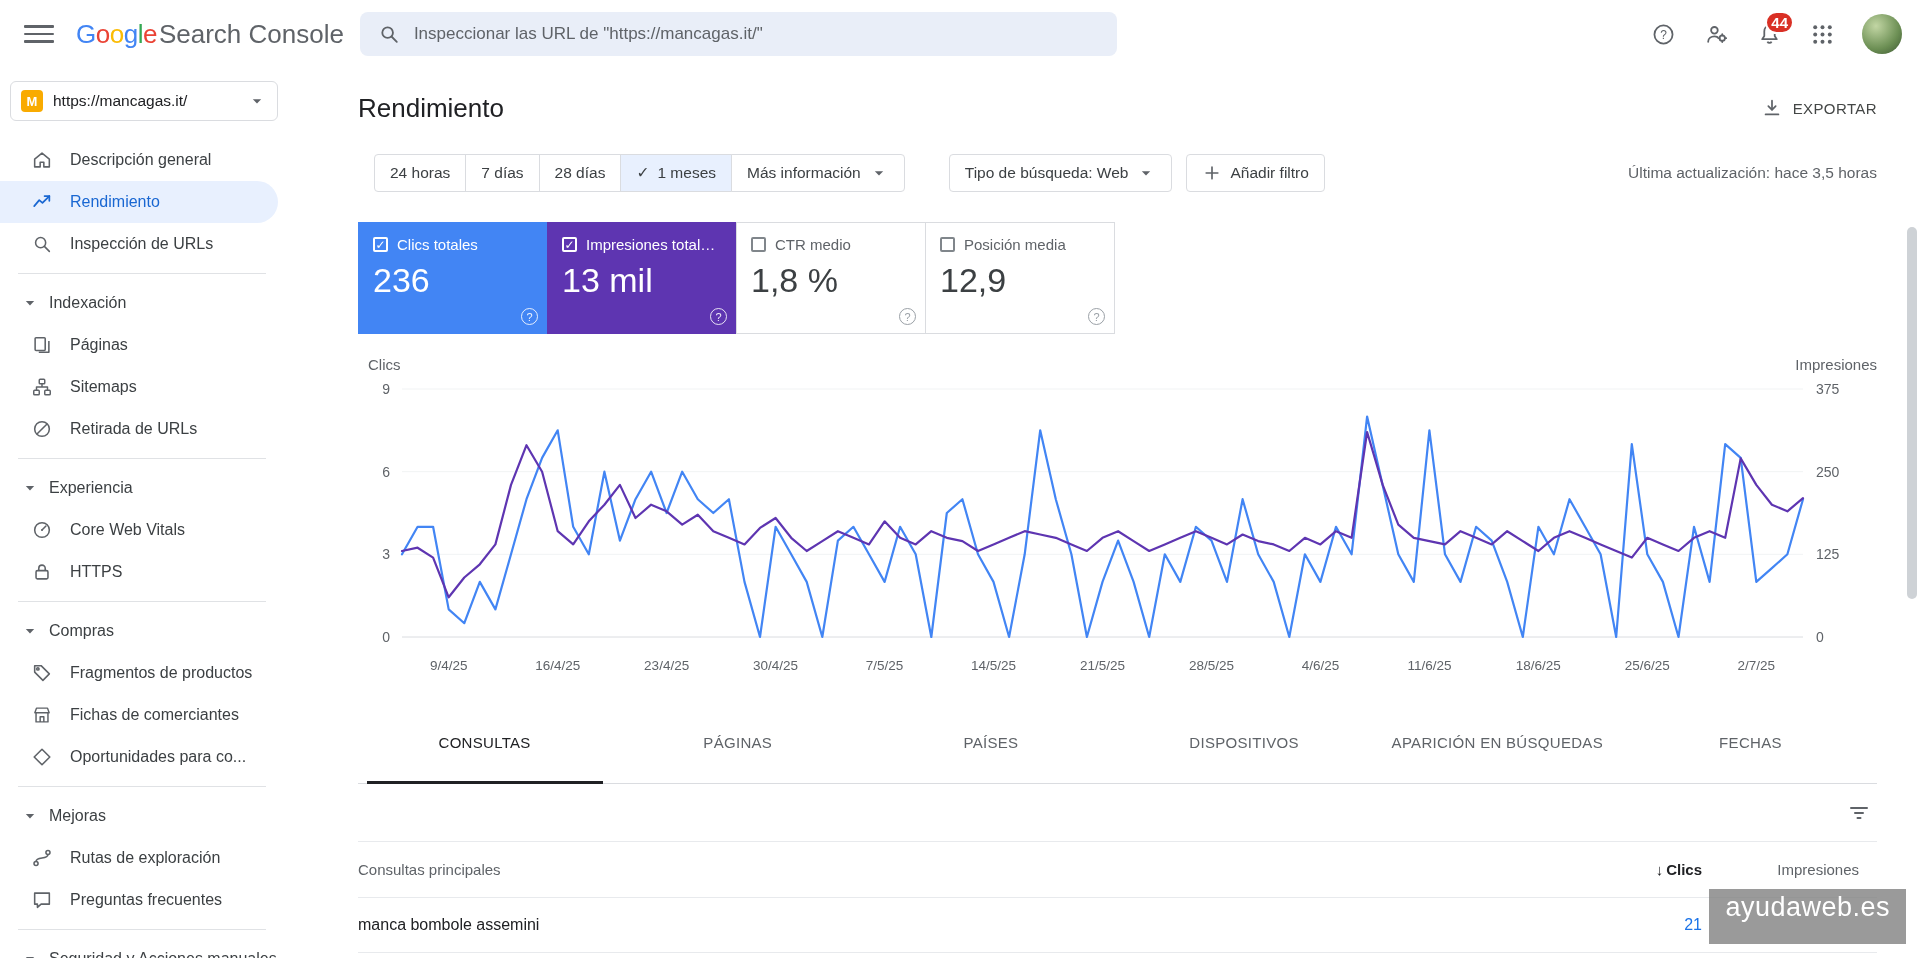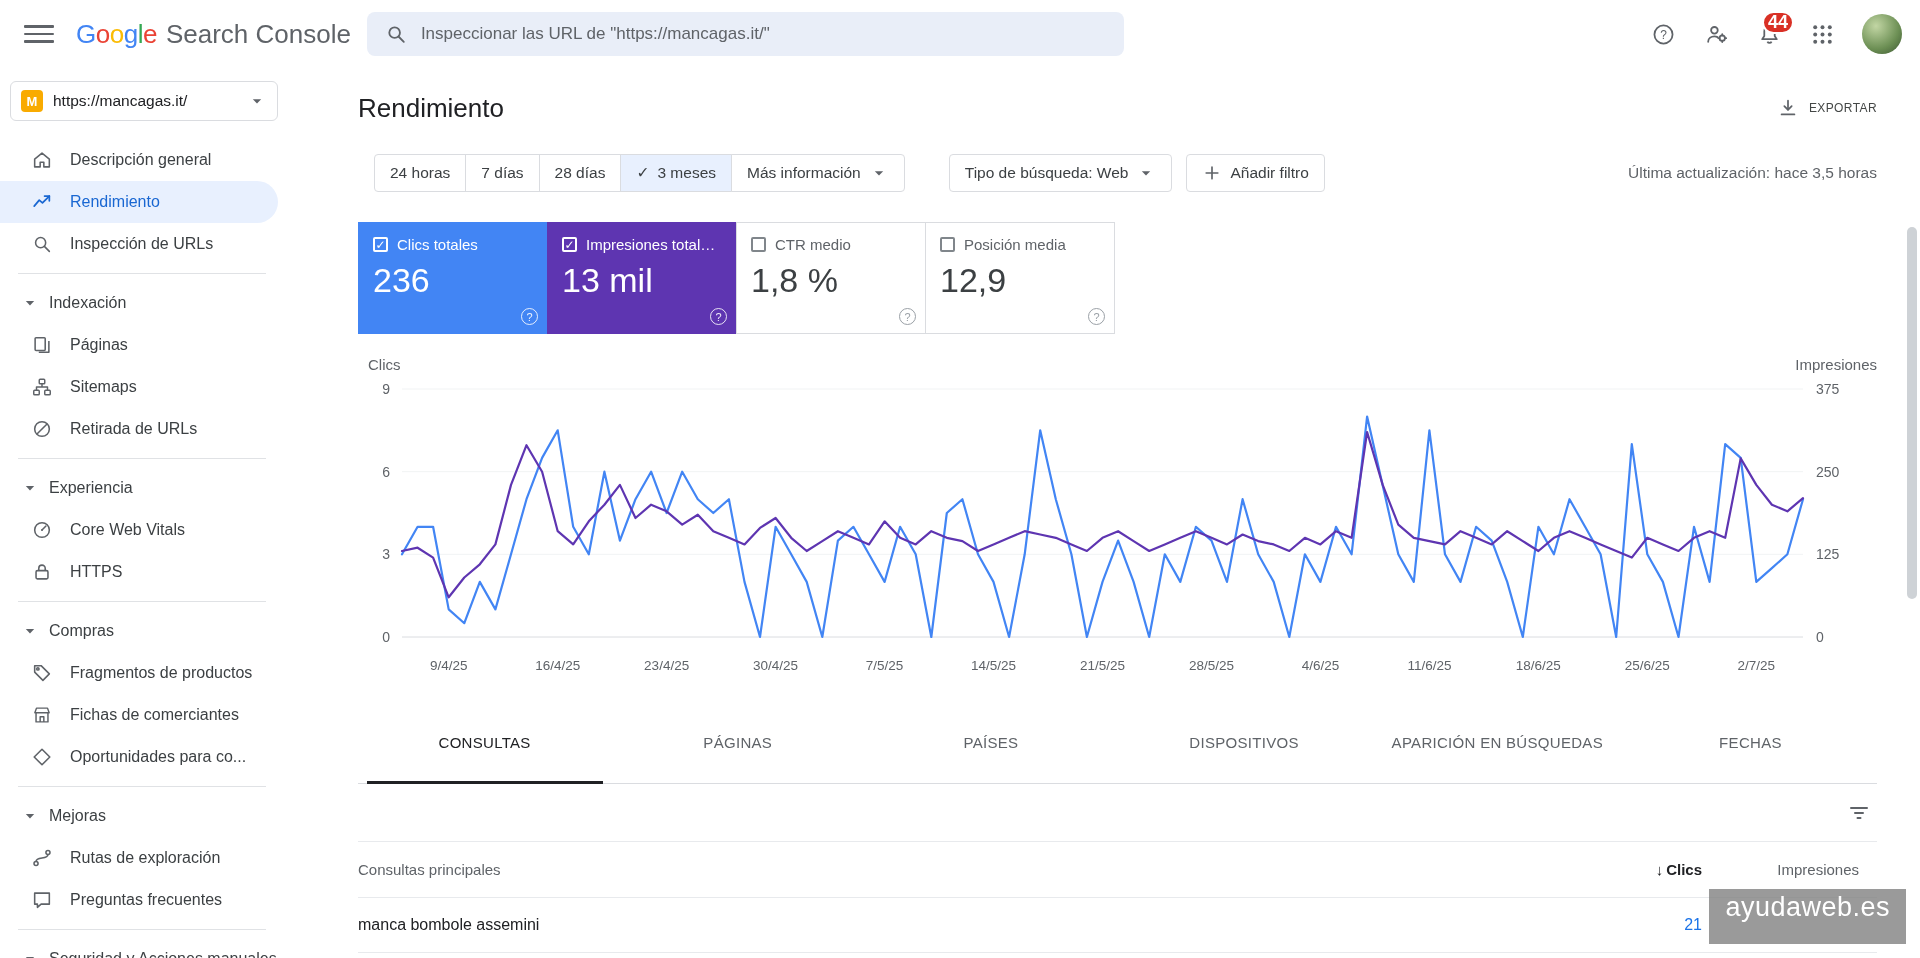--- a/index.html
+++ b/index.html
@@ -7,31 +7,31 @@
     font-family:"Liberation Sans","DejaVu Sans",sans-serif}
   svg{display:block}
 
   
   .topbar{position:absolute;top:0;left:0;width:1920px;height:68px;display:flex;align-items:center;background:#fff;z-index:5}
   .hamburger{width:30px;height:26px;border:none;background:none;margin-left:24px;cursor:pointer;
     display:flex;flex-direction:column;justify-content:center;gap:5px}
   .hamburger i{display:block;height:2.5px;background:#5f6368;border-radius:1px}
   .logo{display:flex;align-items:baseline;margin-left:22px;font-size:26px;white-space:nowrap;cursor:pointer}
   .logo-google{letter-spacing:-0.5px;font-weight:500}
-  .logo-suffix{color:#5f6368;margin-left:9px;font-weight:400}
+  .logo-suffix{color:#5f6368;margin-left:2px;font-weight:400}
   .searchbar{margin-left:16px;width:757px;height:44px;background:#e9eef8;border-radius:8px;
     display:flex;align-items:center;padding:0 18px;gap:14px;cursor:text}
   .searchbar .s-icon{color:#5f6368;flex:none}
   .searchbar input{flex:1;border:none;background:transparent;outline:none;font-size:17px;color:#202124}
   .searchbar input::placeholder{color:#5f6368;opacity:1}
   .topbar-right{margin-left:auto;display:flex;align-items:center;gap:27px;margin-right:18px}
   .icon-btn{border:none;background:none;color:#5f6368;cursor:pointer;position:relative;width:26px;height:26px;
     display:flex;align-items:center;justify-content:center}
   .badge{position:absolute;top:-10px;right:-12px;background:#d93025;color:#fff;border-radius:12px;
-    min-width:23px;height:23px;font-size:18px;font-weight:bold;display:flex;align-items:center;justify-content:center;
+    min-width:23px;height:23px;font-size:15px;font-weight:bold;display:flex;align-items:center;justify-content:center;
     padding:0 4px;border:2px solid #fff}
   .avatar{width:40px;height:40px;border-radius:50%;cursor:pointer;border:none;
     background:radial-gradient(circle at 35% 30%,#c2d6a4,#6c8f54 60%,#3a5430)}
 
   
   .sidebar{position:absolute;top:68px;left:0;width:284px;height:890px;overflow:hidden;padding-top:13px;background:#fff}
   .property{margin-left:10px;width:268px;height:40px;border:1px solid #dadce0;border-radius:6px;
     display:flex;align-items:center;padding:0 10px;gap:10px;cursor:pointer}
   .favicon{width:22px;height:22px;border-radius:4px;background:#f9ab00;color:#fff;font-size:13px;font-weight:bold;
     display:flex;align-items:center;justify-content:center;flex:none}
@@ -44,21 +44,21 @@
   .nav-item.selected .nav-icon{color:#1967d2}
   .section-header{height:42px;display:flex;align-items:center;gap:9px;padding-left:20px;font-size:16px;color:#3c4043;cursor:pointer}
   .section-header .caret{color:#5f6368;flex:none}
   .nav-divider{height:1px;background:#e0e2e5;margin:8px 18px}
 
   
   .content{position:absolute;top:68px;left:284px;width:1636px;height:890px;padding:0 43px 0 74px;overflow:hidden;background:#fff}
   .page-header{display:flex;align-items:center;justify-content:space-between;margin-top:24px;height:32px}
   .page-title{font-size:26px;font-weight:400;color:#202124}
   .export-btn{display:flex;align-items:center;gap:10px;border:none;background:none;color:#444746;
-    font-size:12px;letter-spacing:.4px;cursor:pointer;font-weight:500}
+    font-size:15px;letter-spacing:.4px;cursor:pointer;font-weight:500}
   .export-btn .ic{color:#5f6368}
 
   .filters-row{display:flex;align-items:center;margin-top:30px;height:38px}
   .chip{height:38px;border:1px solid #dadce0;background:#fff;display:flex;align-items:center;
     padding:0 15px;font-size:15.5px;color:#3c4043;cursor:pointer;gap:8px;white-space:nowrap}
   .chip-group{display:flex}
   .chip-group .chip{margin-left:-1px}
   .chip-group .chip:first-child{border-radius:4px 0 0 4px;margin-left:16px}
   .chip-group .chip:last-child{border-radius:0 4px 4px 0}
   .chip.selected{background:#e8f0fe}
@@ -388,21 +388,21 @@
           <span>24 horas</span>
         </div>
       <div class="chip">
           <span>7 días</span>
         </div>
       <div class="chip">
           <span>28 días</span>
         </div>
       <div class="chip selected">
         <span>✓</span>
-        <span>3 meses</span>
+        <span>1 meses</span>
       </div>
       <div class="chip">
         <span>Más información</span>
         <span class="dd">
             <svg viewBox="0 0 24 24" width="20" height="20" fill="currentColor">
               <path d="M7 10 L12 15 L17 10 Z"></path>
             </svg>
           </span>
       </div>
     </div>

